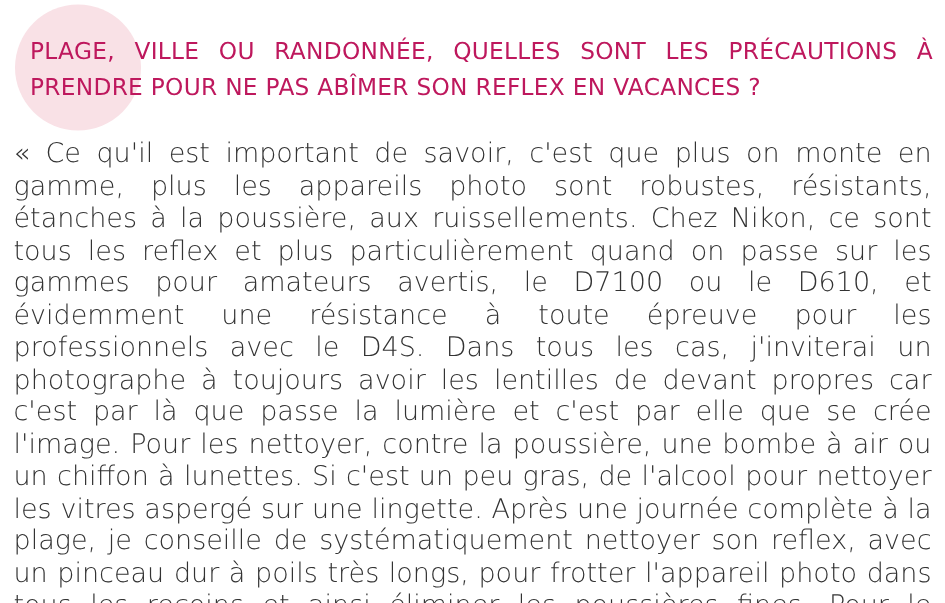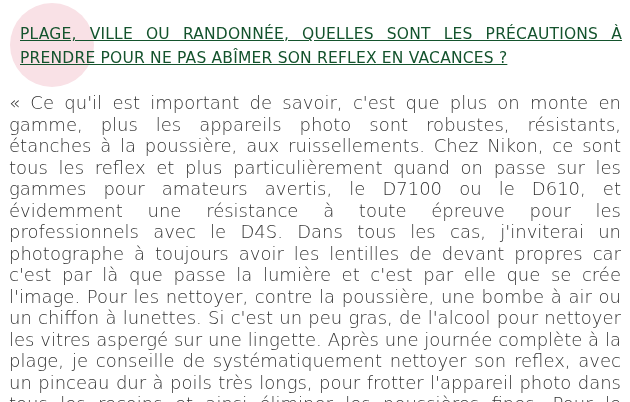--- a/index.html
+++ b/index.html
@@ -32,22 +32,21 @@
       margin: 0;
       z-index: 1;
       font-family: "DejaVu Sans", sans-serif;
       font-weight: normal;
       font-size: 15.5px;
       line-height: 24px;
       letter-spacing: 0.2px;
       text-transform: uppercase;
       text-align: justify;
       text-align-last: left;
-      color: #14532d;
-      text-decoration: underline;
+      color: #be185d;
     }
     .quote {
       position: absolute;
       left: 9px;
       top: 92px;
       width: 612px;
       margin: 0;
       font-family: "DejaVu Sans", sans-serif;
       font-size: 18px;
       line-height: 21.5px;

